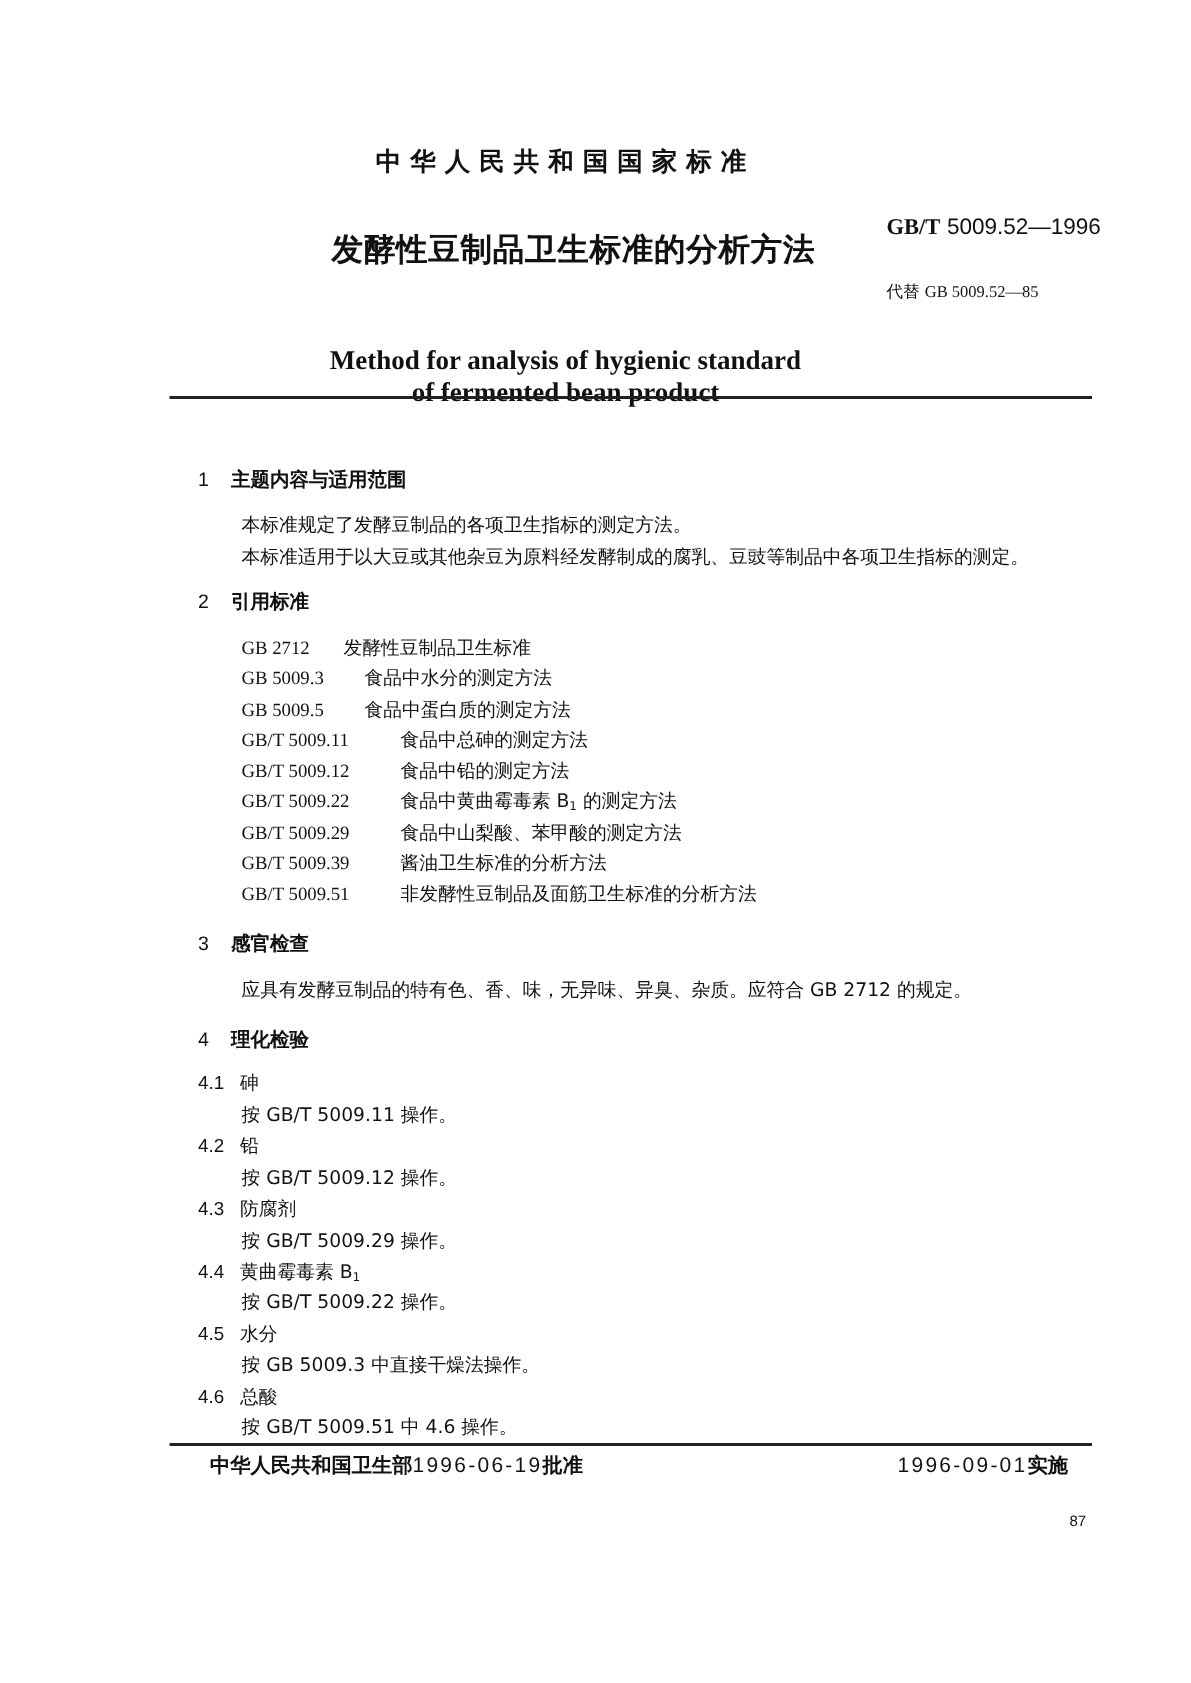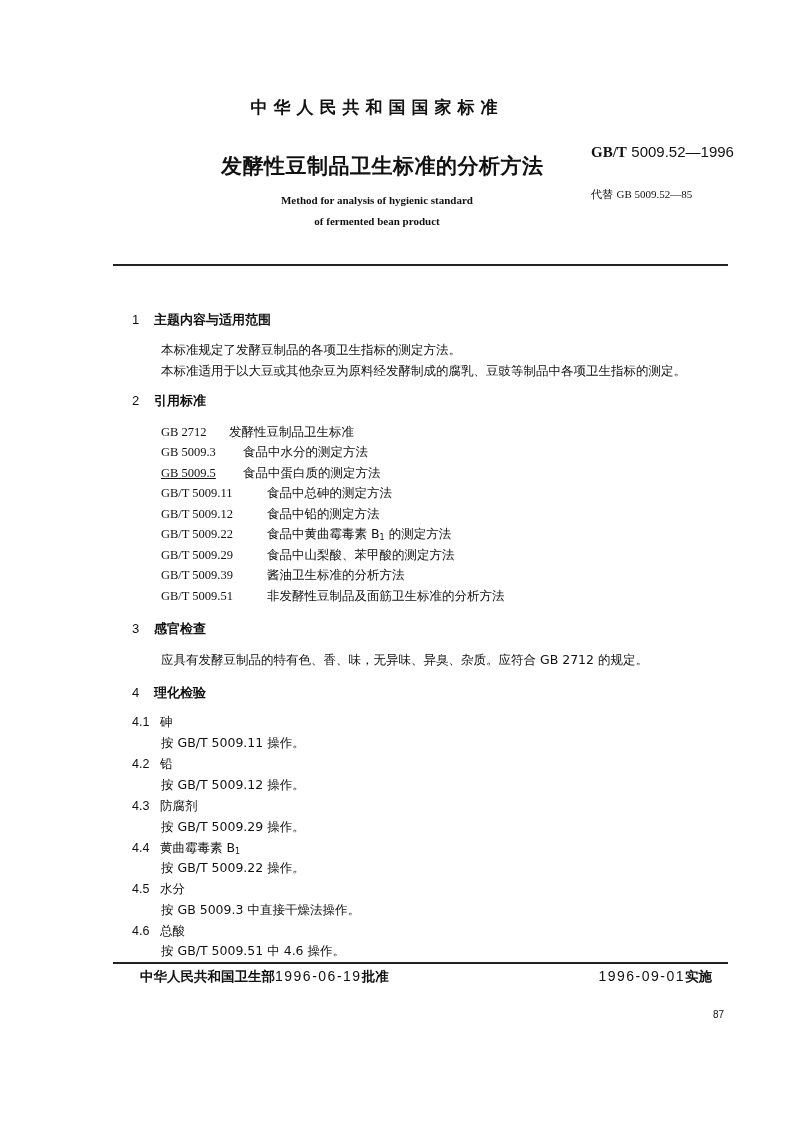--- a/index.html
+++ b/index.html
@@ -18,21 +18,21 @@
     }
     .doc-title {
       left: 205px; top: 152px; font-size: 21px; font-weight: bold; letter-spacing: 0.5px;
     }
     .std-number { left: 575px; top: 143px; font-size: 14px; }
     .std-number .gbt { font-weight: bold; font-family: "Liberation Serif", serif; font-size: 15px; }
     .std-number .num { font-family: "Liberation Sans", sans-serif; font-size: 15px; }
     .replaces { left: 575px; top: 187px; font-size: 11px; }
     .en-title {
       left: 0; width: 722px; text-align: center;
-      font-family: "Liberation Serif", serif; font-weight: bold; font-size: 11px;
+      font-family: "Liberation Serif", serif; font-weight: bold; font-size: 18px; margin-top: 36px;
     }
     .rule { position: absolute; left: 113px; width: 615px; background: #222; }
 
     .section-heading { left: 116px; font-size: 13px; font-weight: bold; }
     .section-heading .num { display: inline-block; width: 22px; font-weight: normal; font-family: "Liberation Sans", sans-serif; }
     .para { left: 145px; font-size: 12.5px; }
     .ref-row { left: 145px; font-size: 12.5px; }
     .ref-code { display: inline-block; font-family: "Liberation Serif", serif; }
     .sub-heading { left: 116px; font-size: 12.5px; }
     .sub-heading .num { display: inline-block; width: 28px; font-family: "Liberation Sans", sans-serif; }
@@ -76,21 +76,21 @@
   <span class="num">2</span><span>引用标准</span>
 </div>
 
 <div class="abs ref-row sans" style="top:424px;">
   <span class="ref-code" style="width:68px;">GB 2712</span><span>发酵性豆制品卫生标准</span>
 </div>
 <div class="abs ref-row sans" style="top:444px;">
   <span class="ref-code" style="width:82px;">GB 5009.3</span><span>食品中水分的测定方法</span>
 </div>
 <div class="abs ref-row sans" style="top:465px;">
-  <span class="ref-code" style="width:82px;text-decoration:underline;">GB 5009.5</span><span>食品中蛋白质的测定方法</span>
+  <span class="ref-code" style="width:82px;">GB 5009.5</span><span>食品中蛋白质的测定方法</span>
 </div>
 <div class="abs ref-row sans" style="top:485px;">
   <span class="ref-code" style="width:106px;">GB/T 5009.11</span><span>食品中总砷的测定方法</span>
 </div>
 <div class="abs ref-row sans" style="top:506px;">
   <span class="ref-code" style="width:106px;">GB/T 5009.12</span><span>食品中铅的测定方法</span>
 </div>
 <div class="abs ref-row sans" style="top:526px;">
   <span class="ref-code" style="width:106px;">GB/T 5009.22</span><span>食品中黄曲霉毒素 B</span><span class="sub-script">1</span><span> 的测定方法</span>
 </div>

